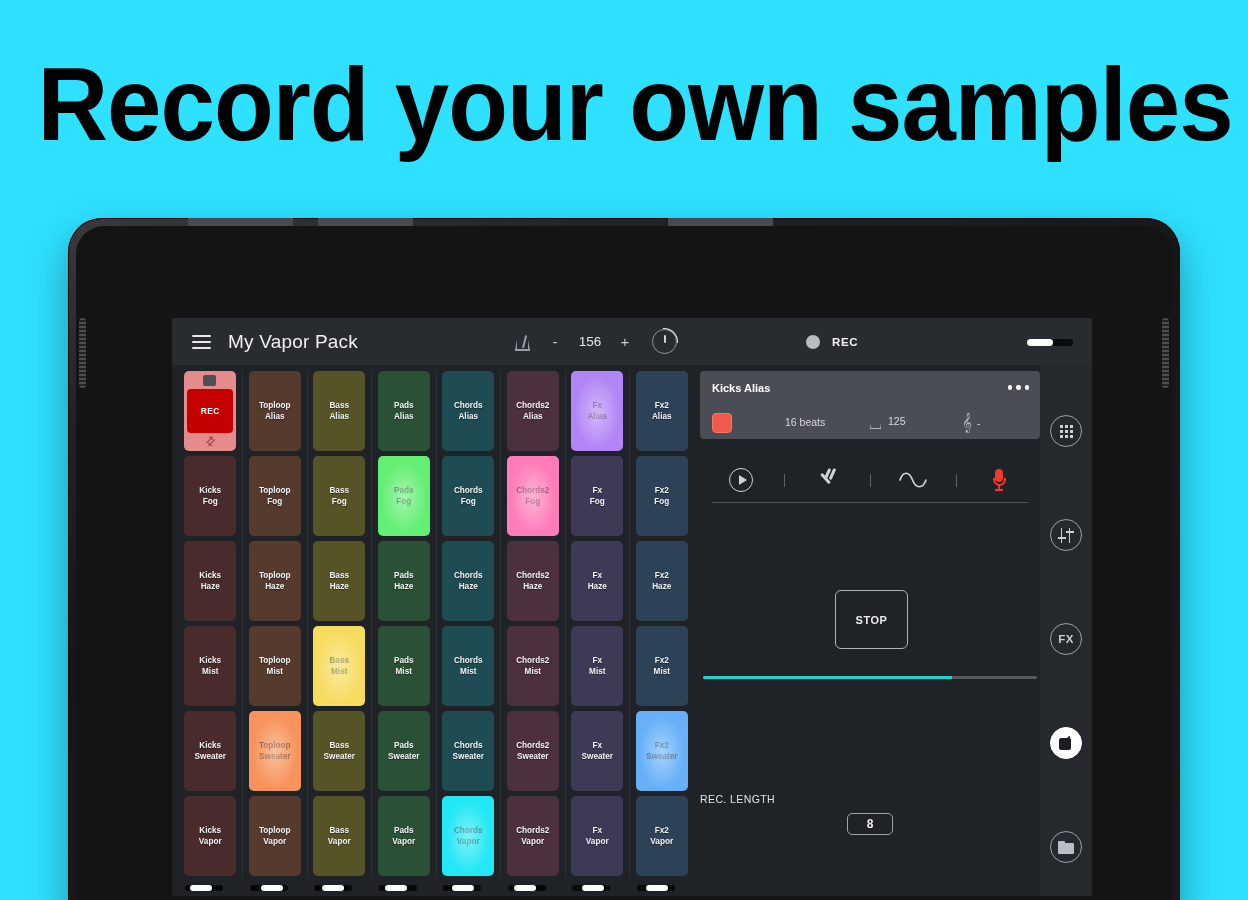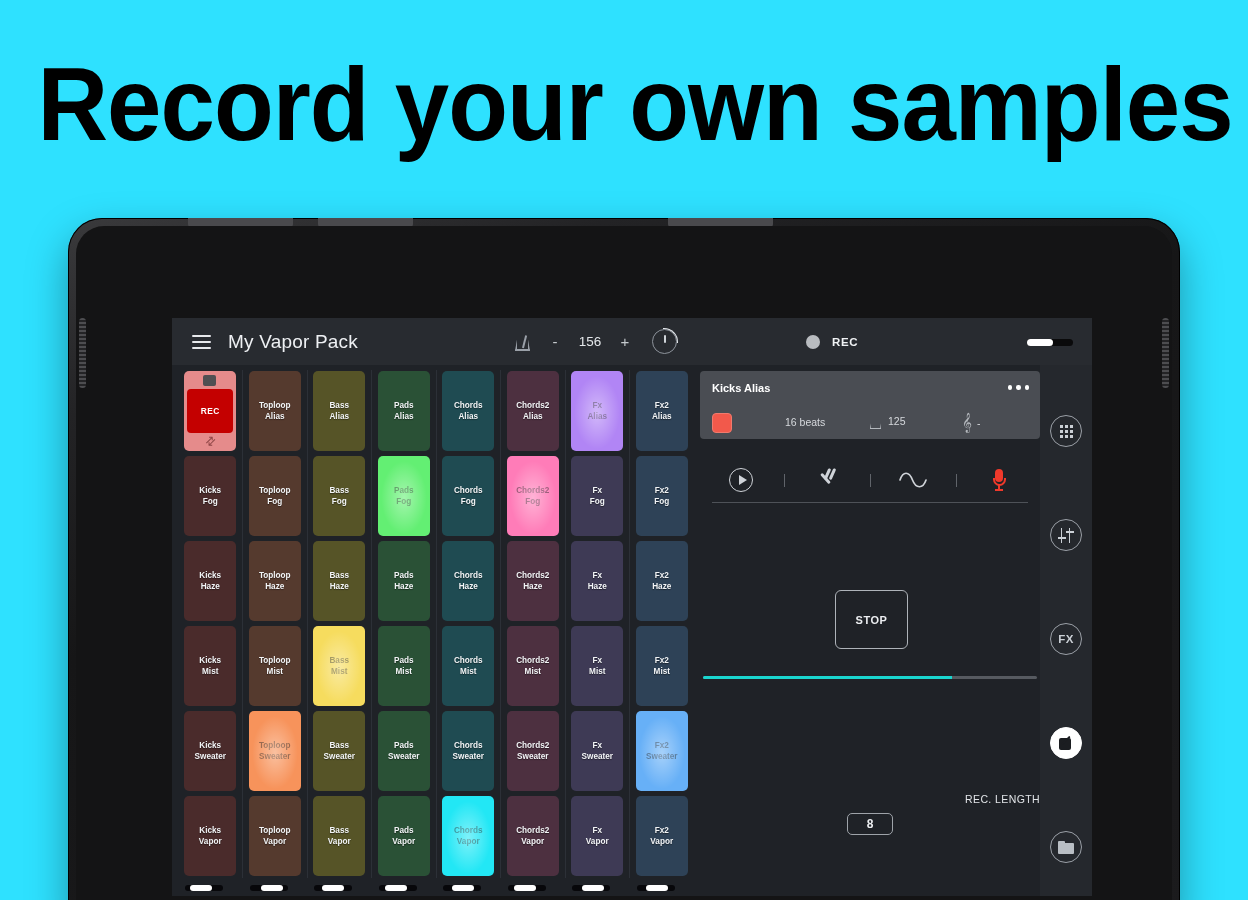--- a/index.html
+++ b/index.html
@@ -267,21 +267,21 @@
     display: flex; align-items: center; justify-content: center; cursor: pointer;
   }
   .stop-btn span { color:#eceef1; font-size: 11px; font-weight: 700; letter-spacing:.5px; }
 
   .prog {
     position: absolute; left: 3px; top: 305px; width: 334px; height: 3px;
     background: #565a60; border-radius: 2px; overflow: hidden;
   }
   .prog i { display:block; height:3px; background:#1ad6cf; }
 
-  .reclen { position: absolute; left: 0; top: 422px; width: 100%; text-align:right; }
+  .reclen { position: absolute; left: 0; top: 422px; width: 100%; text-align:left; }
   .reclen .cap { color:#e2e5e8; font-size: 10.5px; letter-spacing: .4px; }
   .reclen .val {
     margin: 8px auto 0; width: 46px; height: 22px;
     border: 1.2px solid #9ea3a9; border-radius: 5px;
     display:flex; align-items:center; justify-content:center;
     color:#eceef1; font-size: 12px; font-weight: 700; cursor: pointer;
   }
 
   
   .rail { position: absolute; right: 0; top: 0; width: 52px; height: 531px; background:#25282d; }

